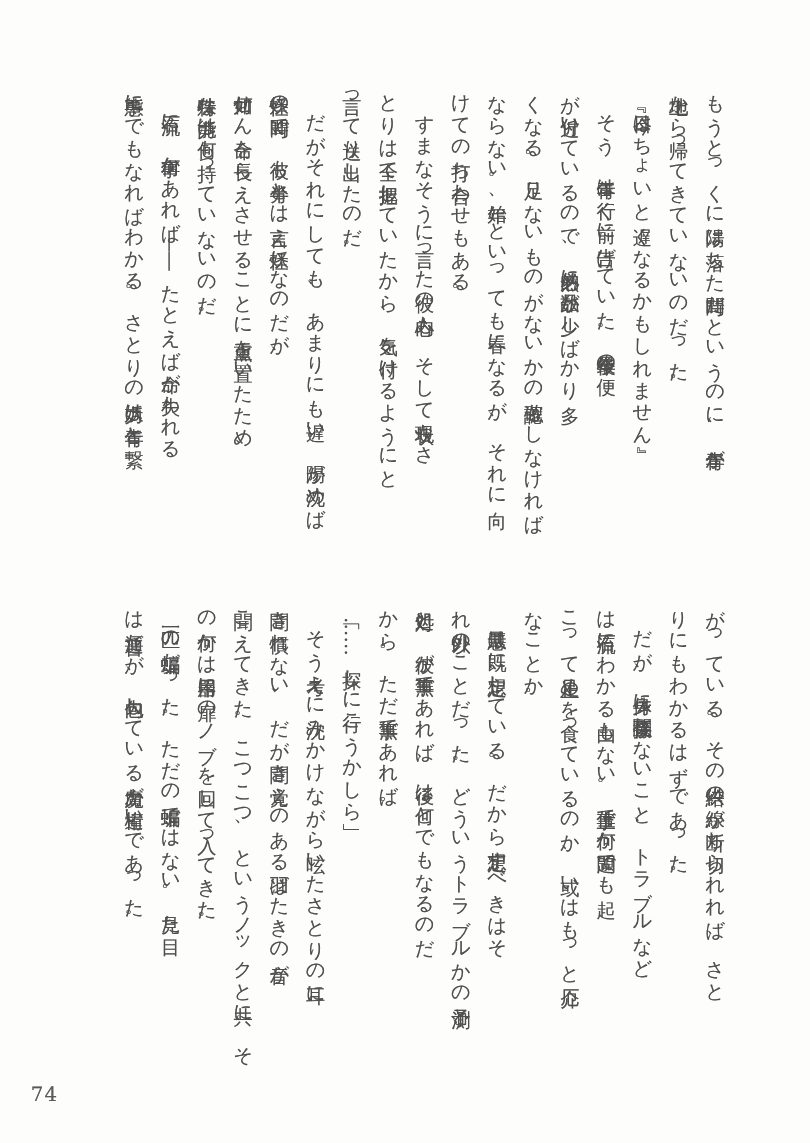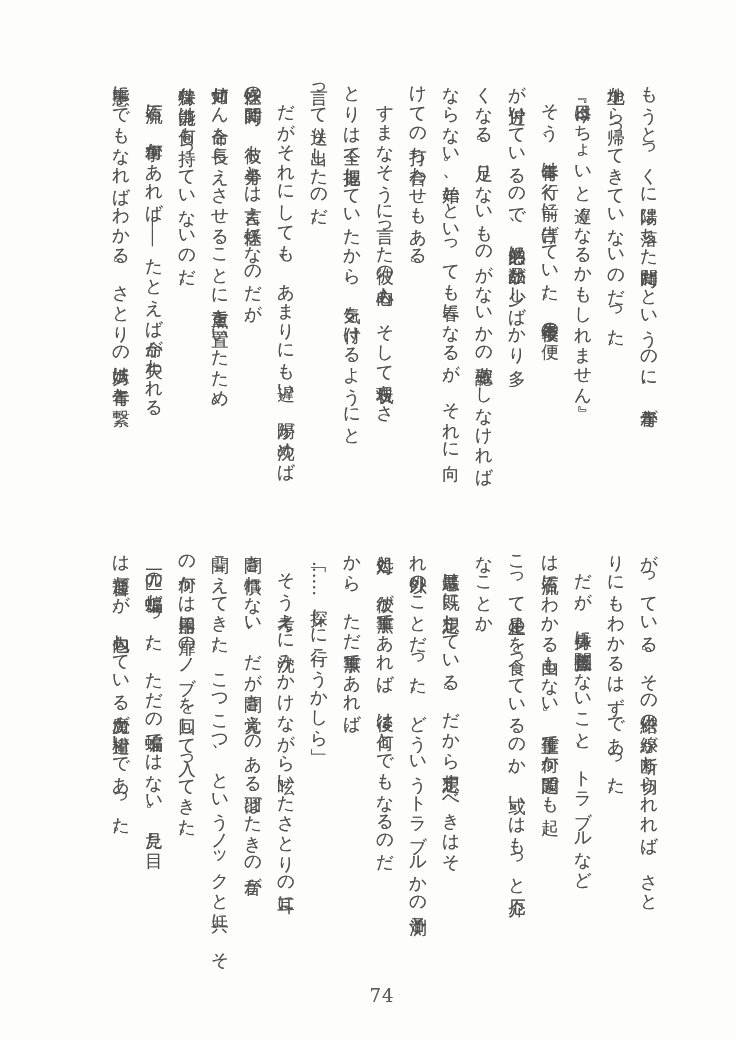--- a/index.html
+++ b/index.html
@@ -30,21 +30,20 @@
   #dan-lower { top: 543px; }
   .tline {
     line-height: 33px;       
     white-space: nowrap;     
   }
   .pagenum {
     position: absolute;
     top: 985px;
     left: 0;
     width: 100%;
-    text-align: center;
     text-indent: 28px;
     font-size: 18px;
     letter-spacing: 1px;
     color: #5a5a5a;
     text-shadow: 0 0 0.5px rgba(100, 100, 100, 0.5);
   }
 </style>
 </head>
 <body>
 

